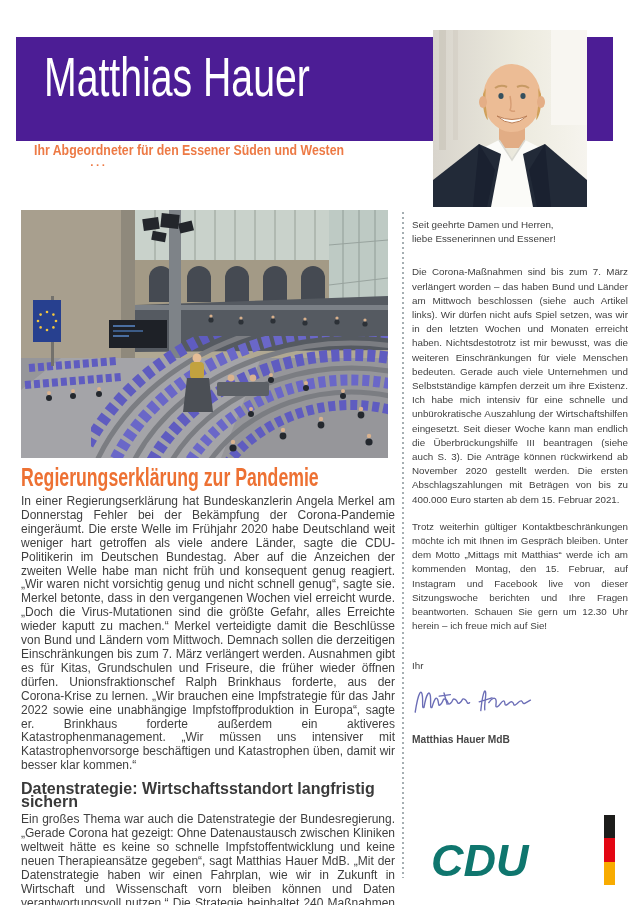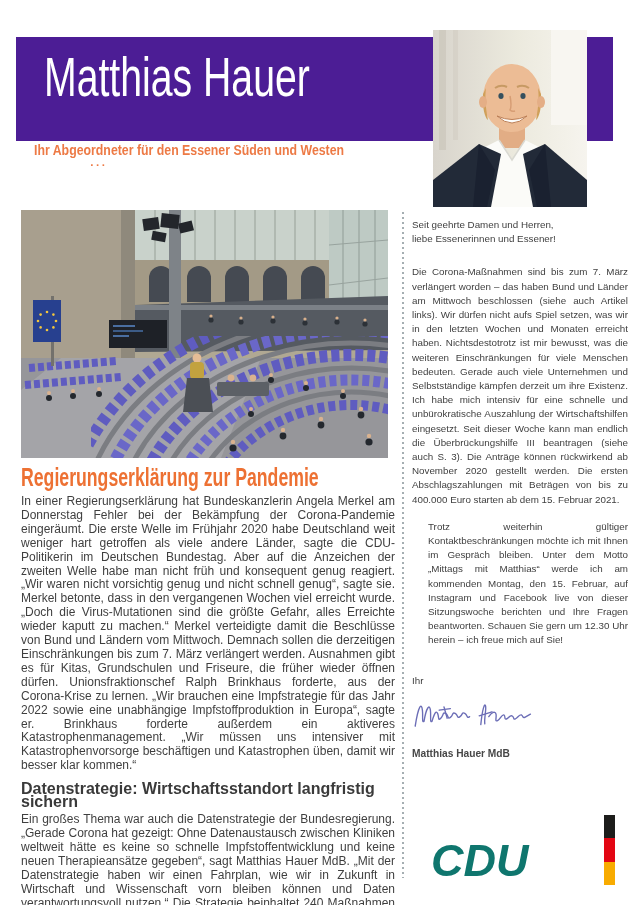--- a/index.html
+++ b/index.html
@@ -27,21 +27,21 @@
   .photo{width:367px;height:248px;overflow:hidden;}
   .caption{margin:5px 0 0 0;width:370px;font-size:8.6px;line-height:12.4px;color:#585858;}
   h1.headline{margin:6px 0 0 0;font-size:26px;line-height:26px;color:#ED7133;font-weight:bold;
       white-space:nowrap;transform:scaleX(0.68);transform-origin:left top;}
   .body-l{margin:5px 0 0 0;font-size:12px;line-height:13.9px;color:#3F3F3F;text-align:justify;}
   h2.subhead{margin:9px 0 0 0;font-size:16px;line-height:13px;color:#3A3A3A;font-weight:bold;}
   
   .col-right{position:absolute;left:412px;top:218px;width:216px;color:#3F3F3F;}
   .greet{margin:0;font-size:9.8px;line-height:14.2px;}
   .body-r{margin:19px 0 8px 0;font-size:9.8px;line-height:14.2px;text-align:justify;}
-  .body-r2{margin:13px 0 0 16px;font-size:9.8px;line-height:14.2px;text-align:justify;}
+  .body-r2{margin:13px 0 0 0;font-size:9.8px;line-height:14.2px;text-align:justify;}
   .closing{margin-top:26px;font-size:9.8px;line-height:14.2px;}
   .signature{margin-top:4px;}
   .sig-name{margin-top:6px;font-size:10.2px;font-weight:bold;color:#474747;}
   
   .cdu{position:absolute;left:431px;top:838px;color:#0f766e;font-size:45px;line-height:1;
        font-weight:bold;font-style:italic;letter-spacing:0px;}
   .flag{position:absolute;left:604px;top:815px;width:11px;height:70px;display:flex;flex-direction:column;}
   .flag .b1{flex:1;background:#1D1D1B;}
   .flag .b2{flex:1;background:#E30613;}
   .flag .b3{flex:1;background:#F8AB00;}

